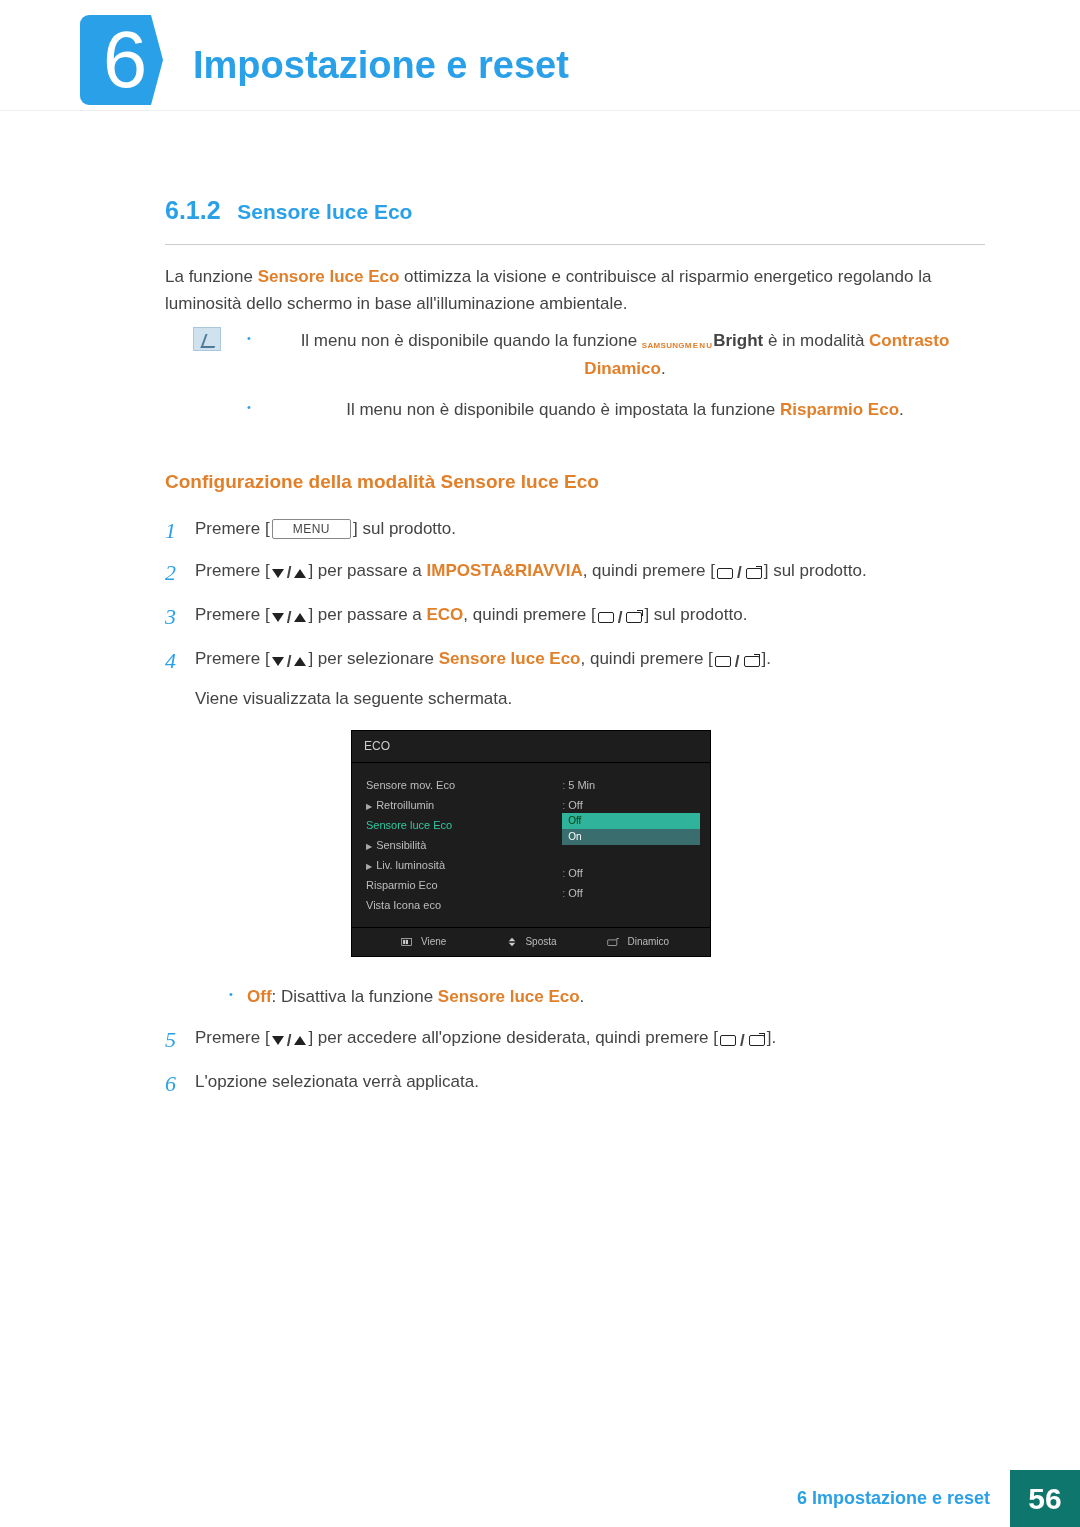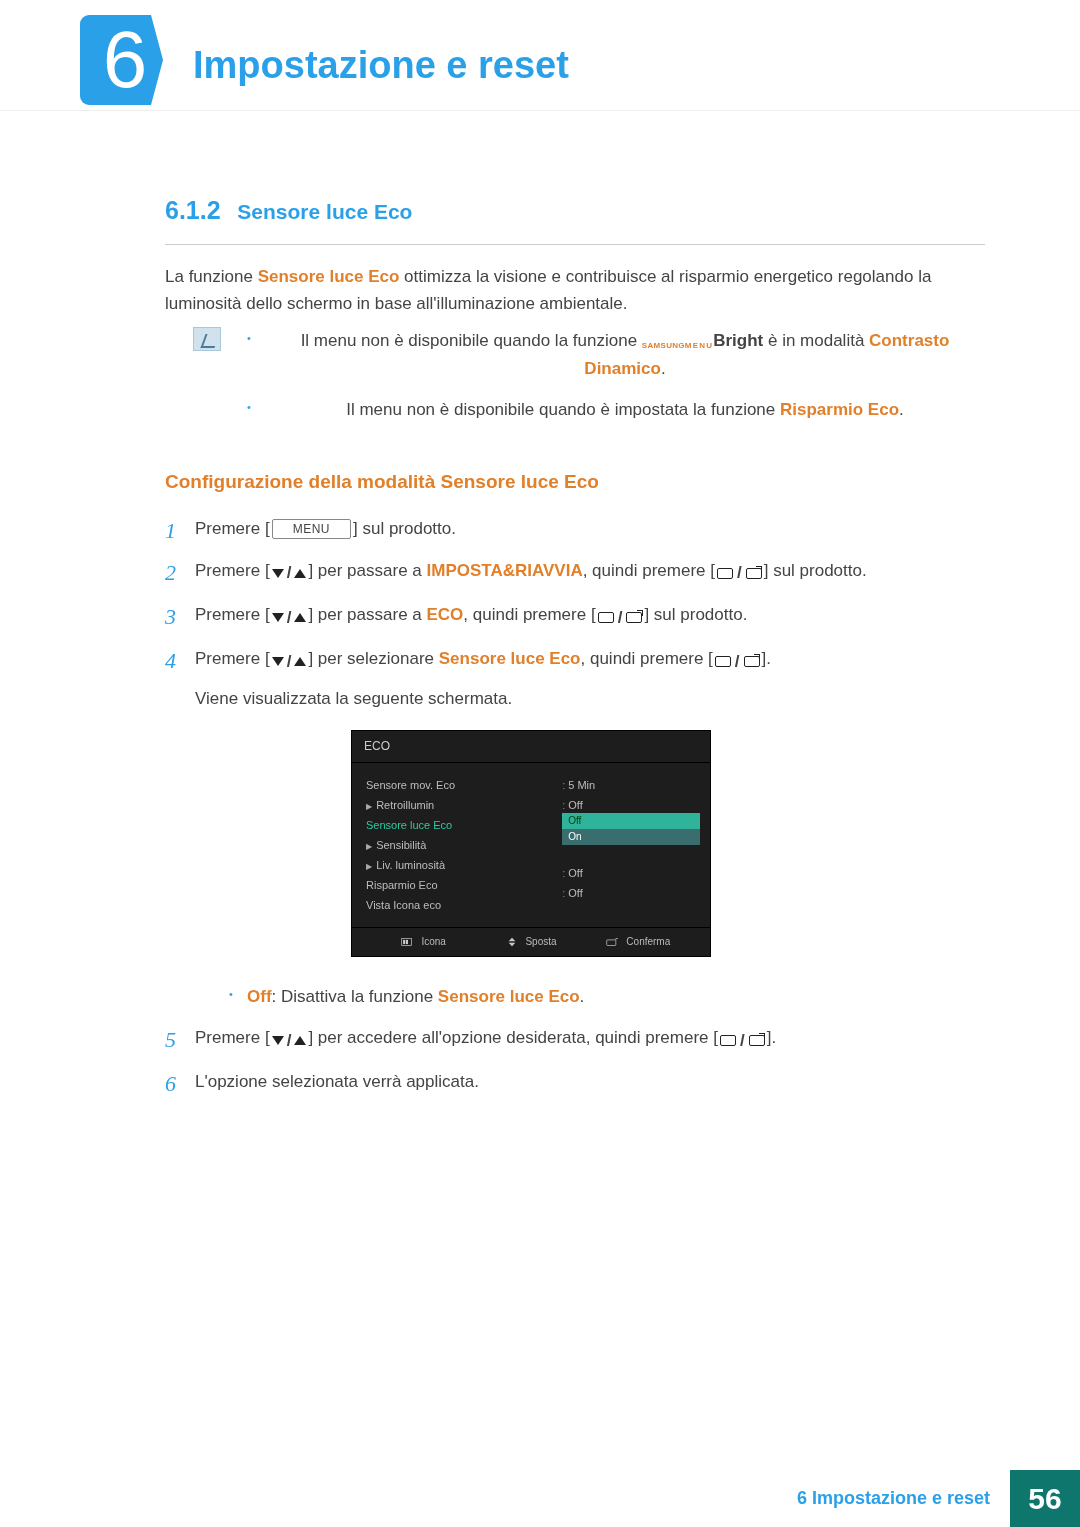--- a/index.html
+++ b/index.html
@@ -213,35 +213,35 @@
                 <div class="osd-row"><span class="osd-val">Off</span></div>
               </div>
             </div>
             <div class="osd-foot">
               <div class="seg">
                   <svg viewBox="0 0 20 12">
                     <rect x="1" y="1" width="14" height="10" fill="none" stroke="#ccc"></rect>
                     <rect x="3" y="3" width="3" height="6" fill="#ccc"></rect>
                     <rect x="7" y="3" width="3" height="6" fill="#ccc"></rect>
                   </svg>
-                  <span>Icona</span>
+                  <span>Viene</span>
                 </div>
               <div class="seg">
                   <svg viewBox="0 0 16 12">
                     <polygon points="8,1 12,5 4,5" fill="#ccc"></polygon>
                     <polygon points="8,11 12,7 4,7" fill="#ccc"></polygon>
                   </svg>
                   <span>Sposta</span>
                 </div>
               <div class="seg">
                   <svg viewBox="0 0 20 12">
                     <rect x="1" y="3" width="13" height="8" rx="1" fill="none" stroke="#ccc"></rect>
                     <path d="M14 3 V1 H17" fill="none" stroke="#ccc"></path>
                   </svg>
-                  <span>Conferma</span>
+                  <span>Dinamico</span>
                 </div>
             </div>
           </div>
         </div>
 
         <ul>
           <li>
             <span class="kw">Off</span><span>: Disattiva la funzione </span><span class="kw">Sensore luce Eco</span><span>.</span>
           </li>
         </ul>

